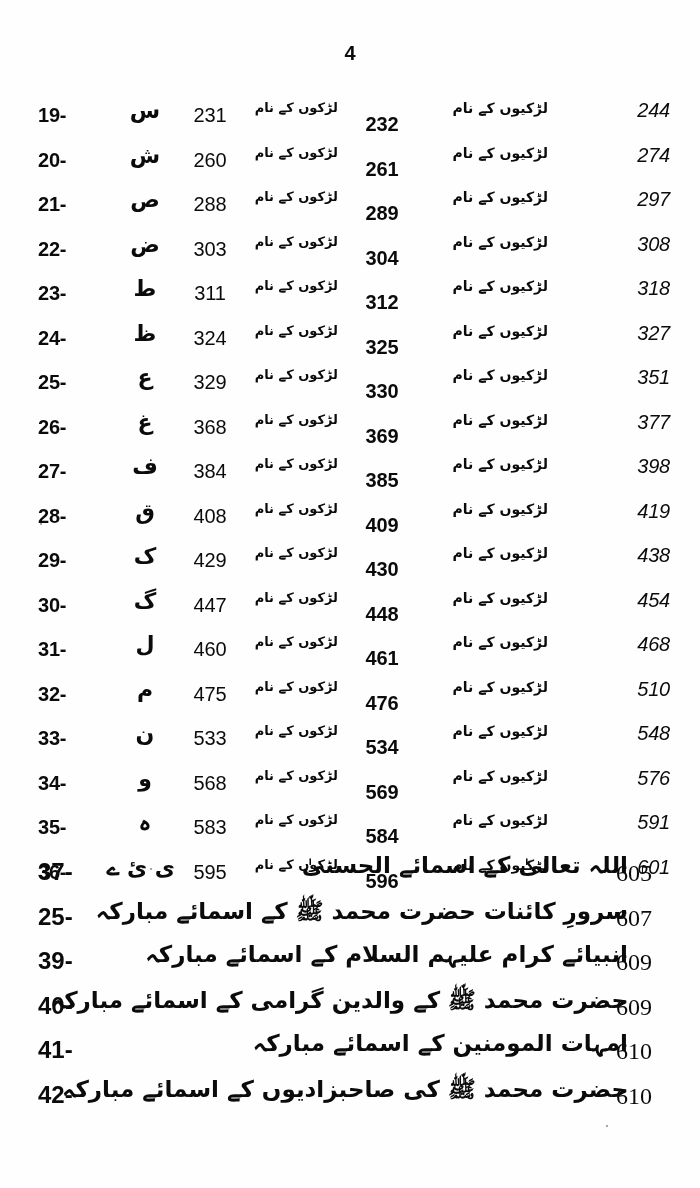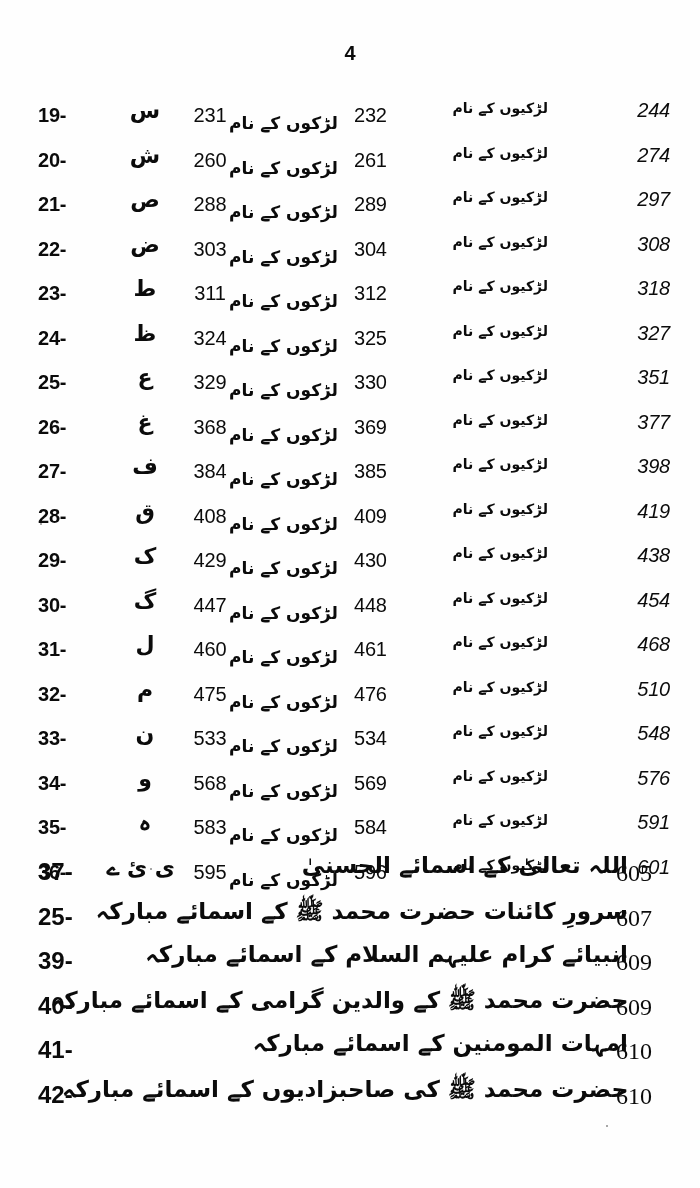--- a/index.html
+++ b/index.html
@@ -72,22 +72,22 @@
     unicode-bidi: isolate;
     font-family: "DejaVu Sans", "Liberation Sans", sans-serif;
     font-size: 19px;
     font-weight: 600;
   }
 
   
   .c-item    { right: 600px; top: 9px;  width: 62px; text-align: left; font-weight: 600; }
   .c-letter  { right: 525px; top: 4px;  width: 60px; text-align: center; font-size: 22px; font-weight: 700; }
   .c-num-r   { right: 462px; top: 9px;  width: 56px; text-align: center; }
-  .c-boys    { right: 362px; top: 19px;  width: 96px; font-size: 17px; }
-  .c-num-m   { right: 290px; top: 9px;  width: 56px; text-align: left; }
+  .c-boys    { right: 362px; top: 5px;  width: 96px; font-size: 13px; }
+  .c-num-m   { right: 290px; top: 18px;  width: 56px; text-align: center; font-weight: bold; }
   .c-girls   { right: 152px; top: 5px;  width: 128px; text-align: right; font-size: 14px; }
   .c-num-l   { right: 30px;  top: 4px; width: 72px; text-align: right; font-style: italic; }
 
   
   .title-rows {
     position: absolute;
     top: 848px;
     left: 0;
     width: 700px;
   }

